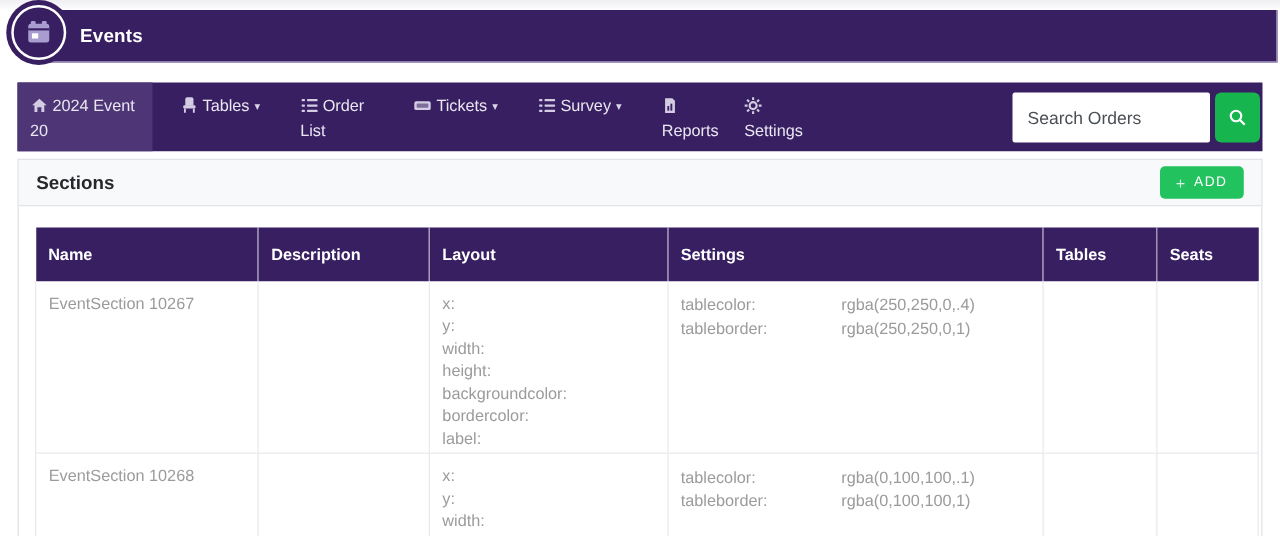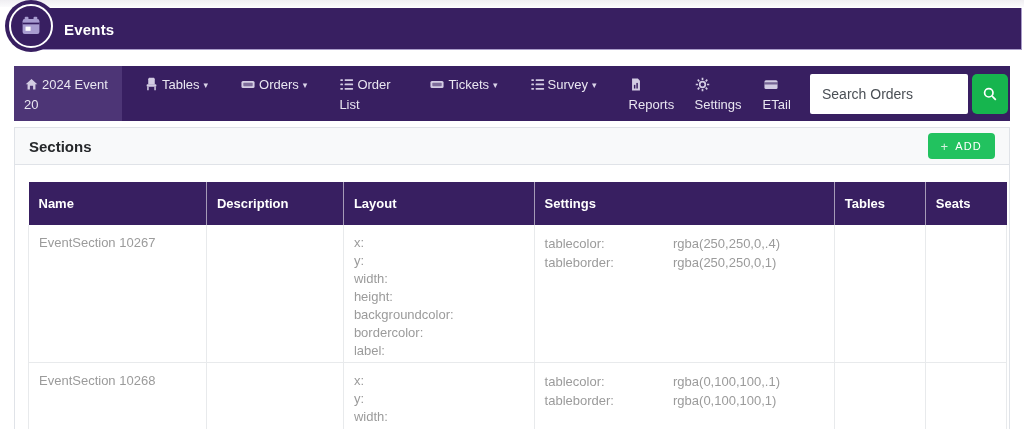--- a/index.html
+++ b/index.html
@@ -96,26 +96,20 @@
   </div>
 
   <div class="nav-item">
     <span class="ic"><svg width="15" height="15" viewBox="0 0 16 16">
           <path d="M4.5 2.5c0-.9.7-1.6 1.6-1.6h3.8c.9 0 1.6.7 1.6 1.6V8h-7z" fill="#d3cce3"></path>
           <rect x="2.8" y="7.6" width="10.4" height="2.8" rx="1" fill="#d3cce3"></rect>
           <path d="M4.2 10.4V14M11.8 10.4V14" stroke="#d3cce3" stroke-width="1.6" fill="none"></path>
         </svg></span><span>Tables</span><span class="caret">▾</span>
   </div>
 
-  <div class="nav-item">
-    <span class="ic"><svg width="16" height="15" viewBox="0 0 16 16">
-          <rect x="1" y="4.2" width="14" height="7.6" rx="1.6" fill="#d3cce3"></rect>
-          <rect x="3" y="6.2" width="10" height="3.6" rx=".8" fill="#381f61" opacity=".55"></rect>
-        </svg></span><span>Orders</span><span class="caret">▾</span>
-  </div>
 
   <div class="nav-item w-orderlist">
     <span class="ic"><svg width="15" height="15" viewBox="0 0 16 16">
           <g fill="#d3cce3">
             <rect x="1.4" y="2.4" width="2.8" height="1.9" rx=".5"></rect>
             <rect x="6" y="2.4" width="9" height="1.9" rx=".5"></rect>
             <rect x="1.4" y="7" width="2.8" height="1.9" rx=".5"></rect>
             <rect x="6" y="7" width="9" height="1.9" rx=".5"></rect>
             <rect x="1.4" y="11.6" width="2.8" height="1.9" rx=".5"></rect>
             <rect x="6" y="11.6" width="9" height="1.9" rx=".5"></rect>
@@ -154,26 +148,20 @@
 
   <div class="nav-item w-settings">
     <span class="ic"><svg width="15" height="15" viewBox="0 0 16 16">
           <g stroke="#d3cce3" stroke-width="1.8" fill="none">
             <circle cx="8" cy="8" r="3"></circle>
             <path d="M8 .8v2.4M8 12.8v2.4M.8 8h2.4M12.8 8h2.4M2.9 2.9l1.7 1.7M11.4 11.4l1.7 1.7M13.1 2.9l-1.7 1.7M4.6 11.4l-1.7 1.7"></path>
           </g>
         </svg></span><span>Settings</span>
   </div>
 
-  <div class="nav-item w-etail">
-    <span class="ic"><svg width="16" height="15" viewBox="0 0 16 16">
-          <rect x="1" y="3.4" width="14" height="9.4" rx="1.6" fill="#d3cce3"></rect>
-          <rect x="1" y="5.6" width="14" height="2.4" fill="#381f61" opacity=".6"></rect>
-        </svg></span><span>ETail</span>
-  </div>
 
   <div class="nav-search">
     <input class="search-input" type="text" placeholder="Search Orders" style="">
     <button class="search-btn">
       <svg width="16" height="16" viewBox="0 0 16 16">
         <circle cx="6.8" cy="6.8" r="4.2" fill="none" stroke="#ffffff" stroke-width="1.7"></circle>
         <path d="M10.1 10.1 13.8 13.8" stroke="#ffffff" stroke-width="1.7"></path>
       </svg>
     </button>
   </div>

